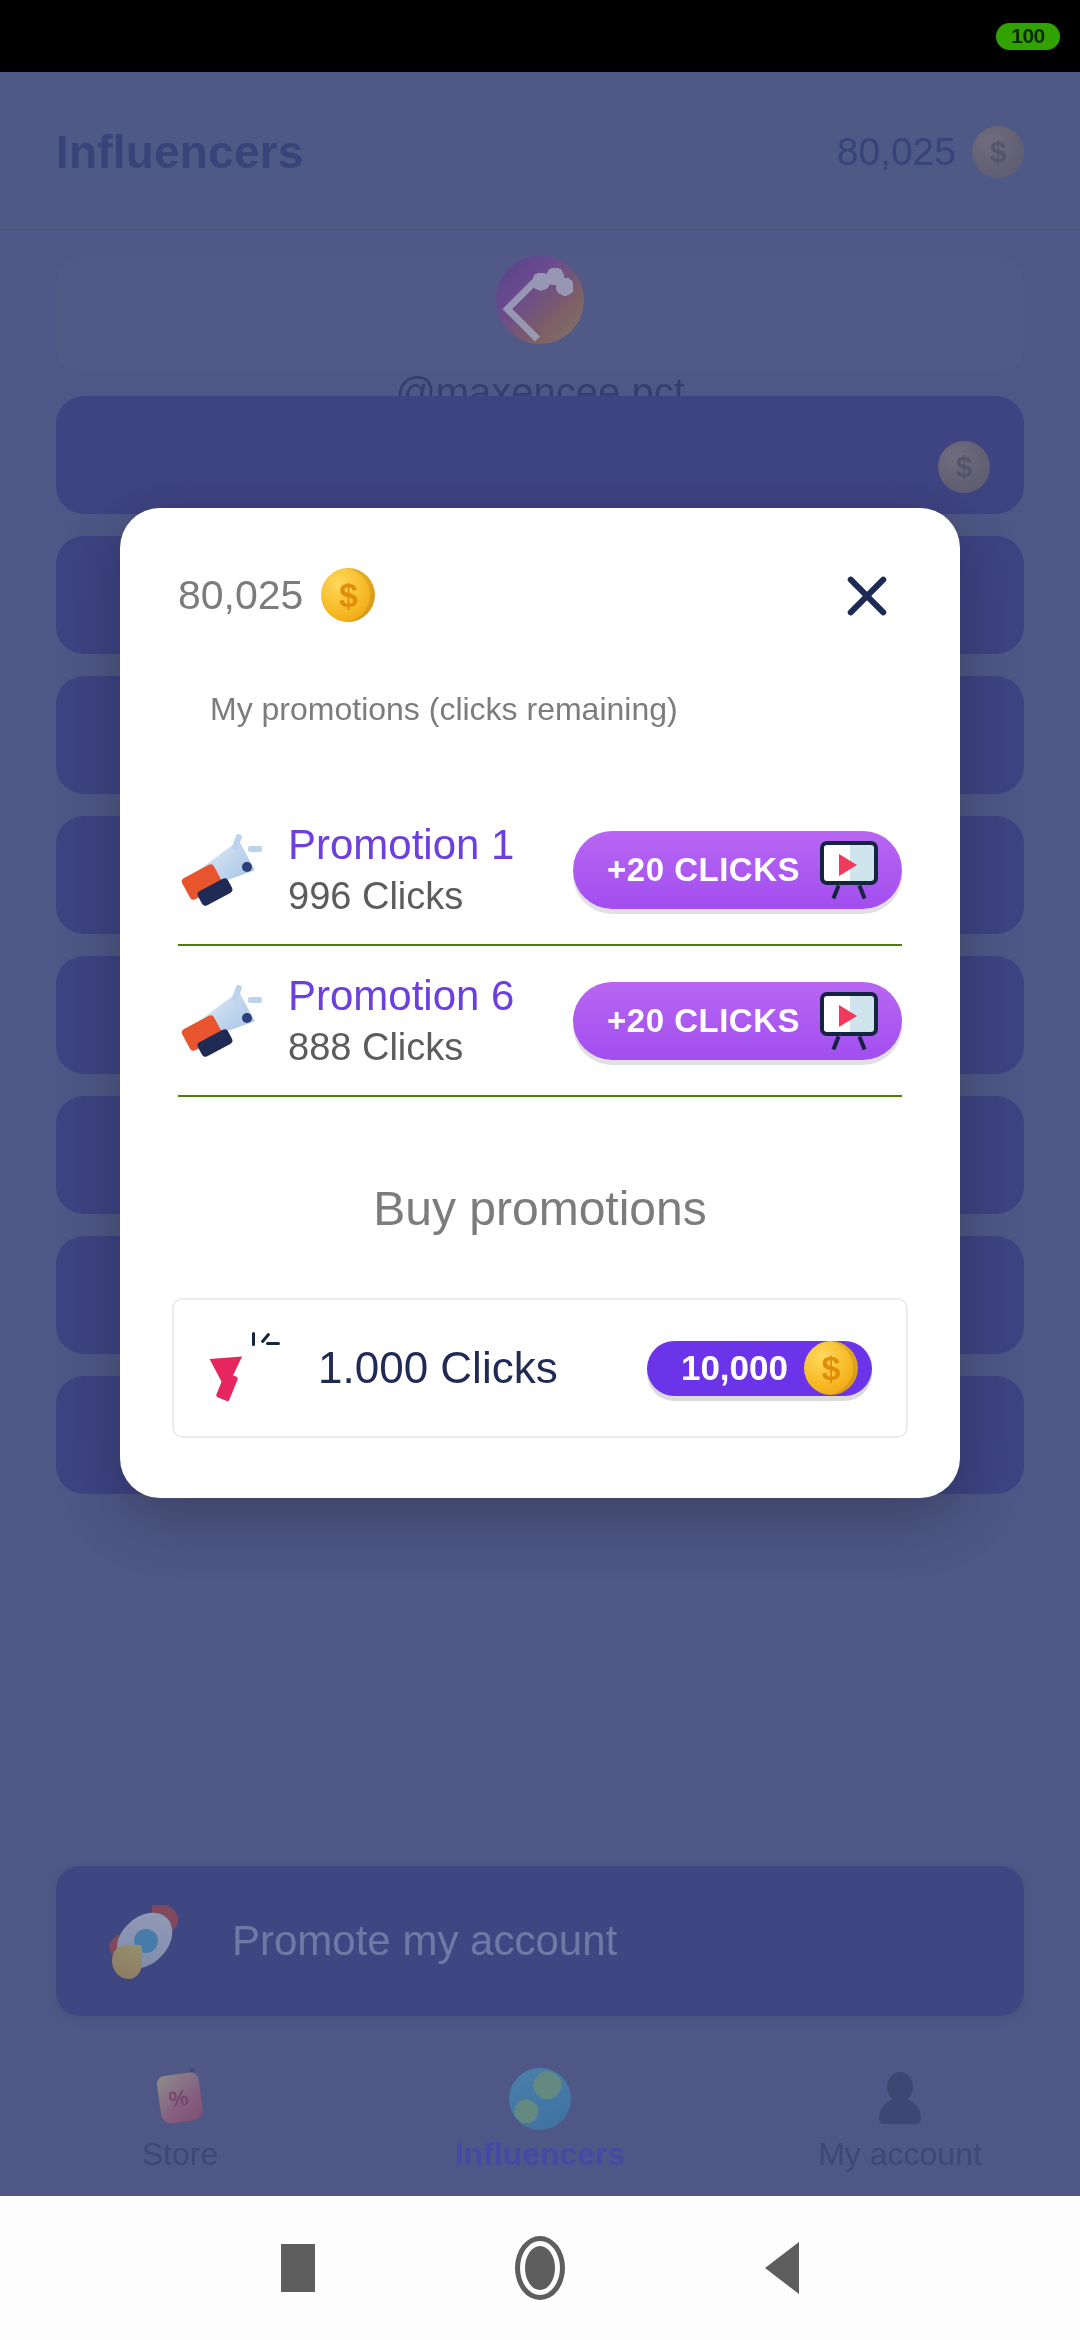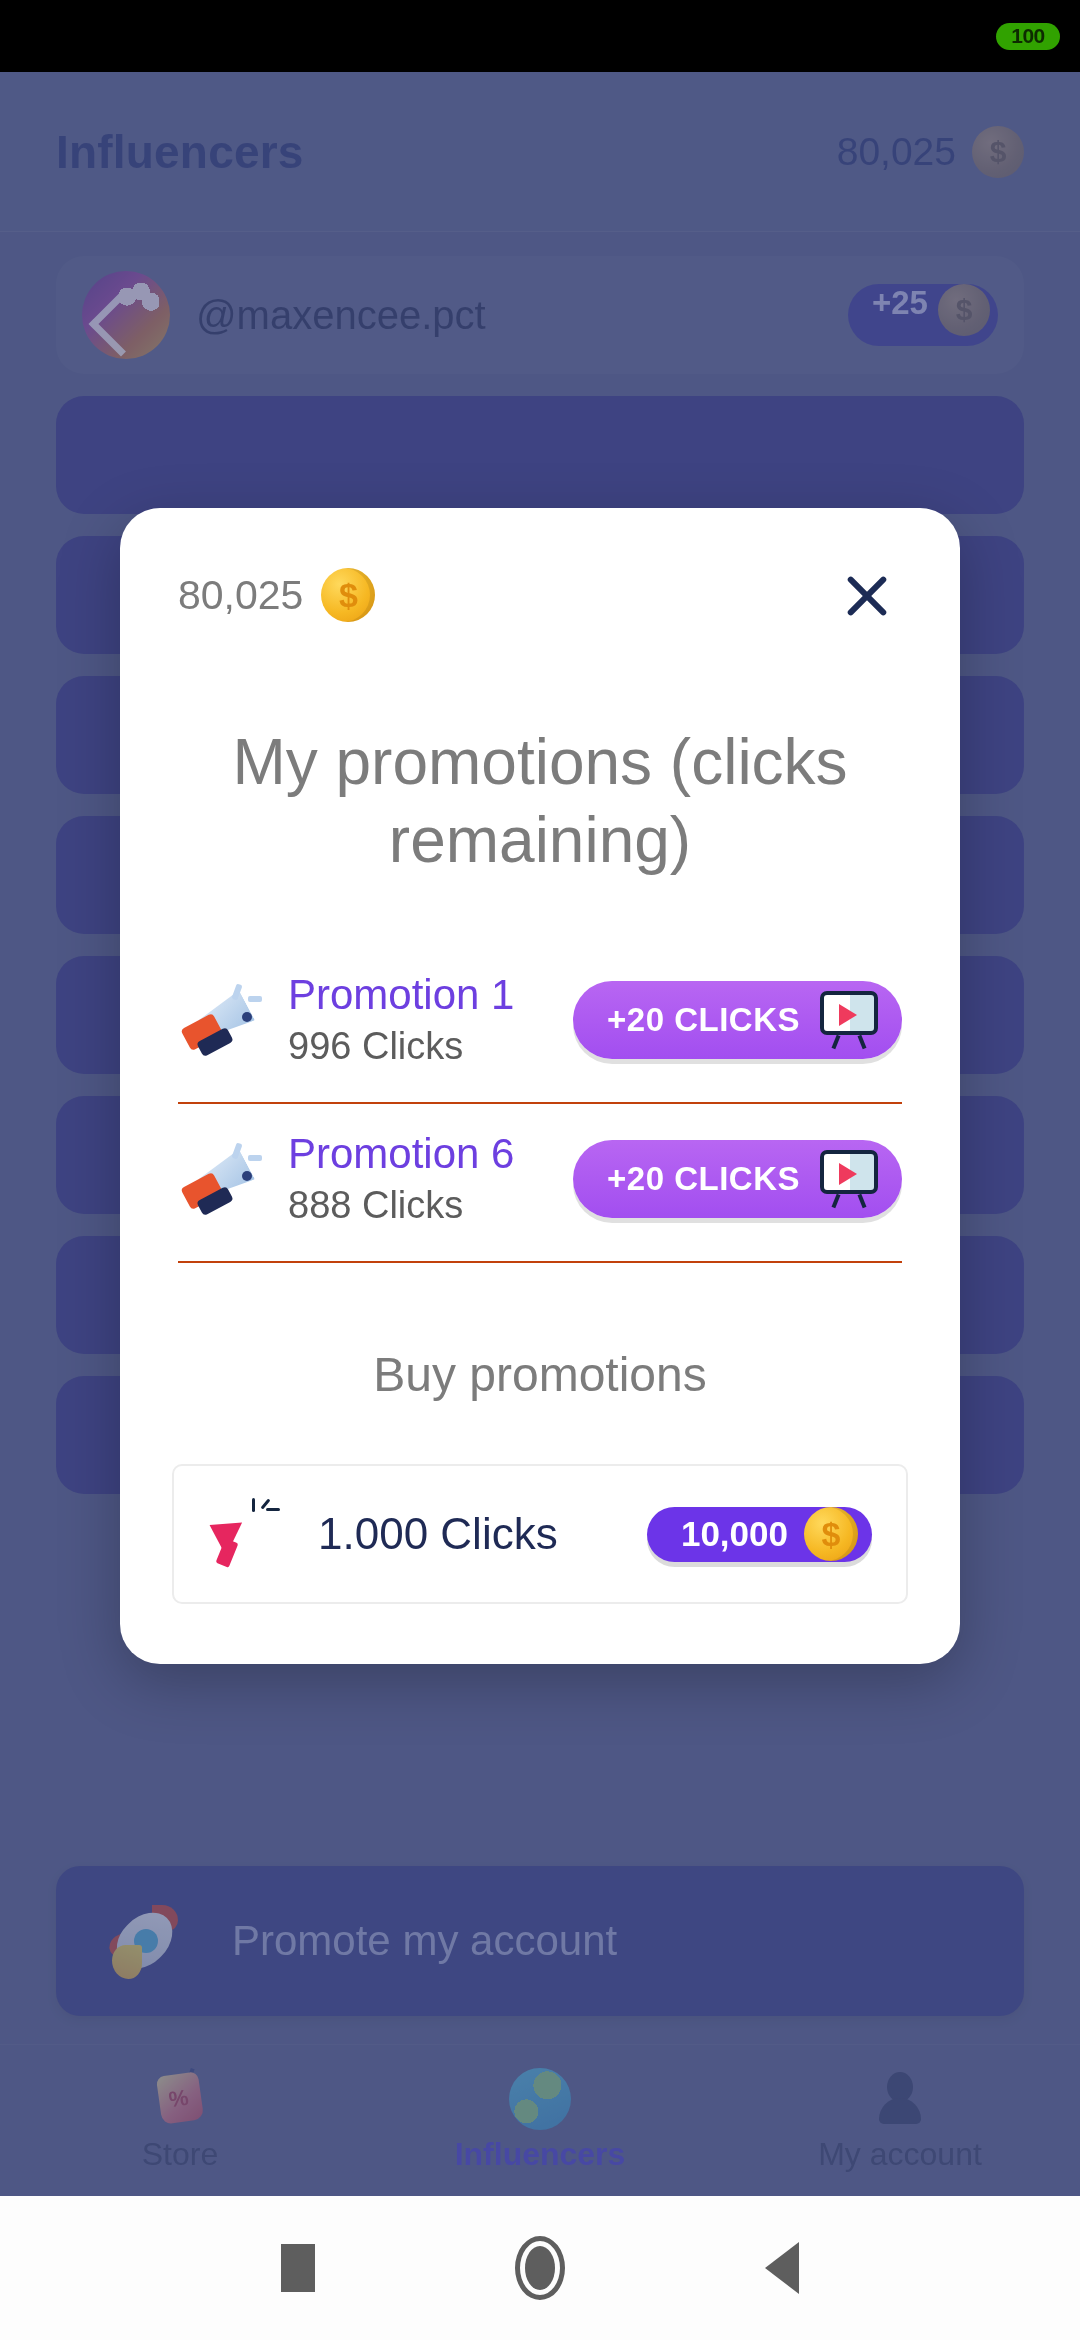--- a/index.html
+++ b/index.html
@@ -79,21 +79,21 @@
     display:flex; flex-direction:column; gap:22px;
   }
   .inf-card {
     height:118px;
     border-radius:28px;
     background:rgba(255,255,255,0.035);
     display:flex; align-items:center;
     padding:0 26px;
     gap:26px;
   }
-  .inf-card.first { background:rgba(255,255,255,0.04); }
+  .inf-card.first { background:rgba(255,255,255,0.04);flex-direction:column; }
   .inf-avatar {
     width:88px; height:88px; border-radius:50%;
     background:linear-gradient(135deg,#5a2a8c 0%,#8e3b9b 35%,#b8693f 70%,#c4a24a 100%);
     position:relative; overflow:hidden;
     flex:none;
   }
   .inf-avatar .arrow {
     position:absolute; left:18%; bottom:14%;
     width:46px; height:46px;
     border-left:7px solid rgba(255,255,255,0.85);
@@ -267,35 +267,34 @@
   #close-btn::before, #close-btn::after {
     content:""; position:absolute;
     left:9px; top:33px;
     width:52px; height:6px;
     background:#1c2b55; border-radius:3px;
   }
   #close-btn::before { transform:rotate(45deg); }
   #close-btn::after  { transform:rotate(-45deg); }
 
   #modal-title {
-    margin-top:93px;
+    margin-top:60px;
     padding:0 90px;
-    text-align:center;
-    font-size:64px; line-height:1.22;
+    font-size:32px; line-height:1.22;
     color:#7c7c7c;
   }
 
   #promotions {
     margin-top:78px;
     padding:0 58px;
   }
   .promo-row {
     display:flex; align-items:center;
-    padding:14px 0 34px 0;
-    border-bottom:2px solid #c2410c;
+    padding:14px 0 26px 0;
+    border-bottom:2px solid #4d7c0f;
     gap:26px;
   }
   .promo-row.second { padding-top:26px; }
   .megaphone { width:84px; height:84px; position:relative; flex:none; }
   .megaphone .horn {
     position:absolute; left:22px; top:22px;
     width:50px; height:34px;
     background:linear-gradient(160deg,#d8e6f5,#a9c6e6);
     transform:rotate(-28deg);
     clip-path:polygon(0 22%, 100% 0, 100% 100%, 0 78%);

